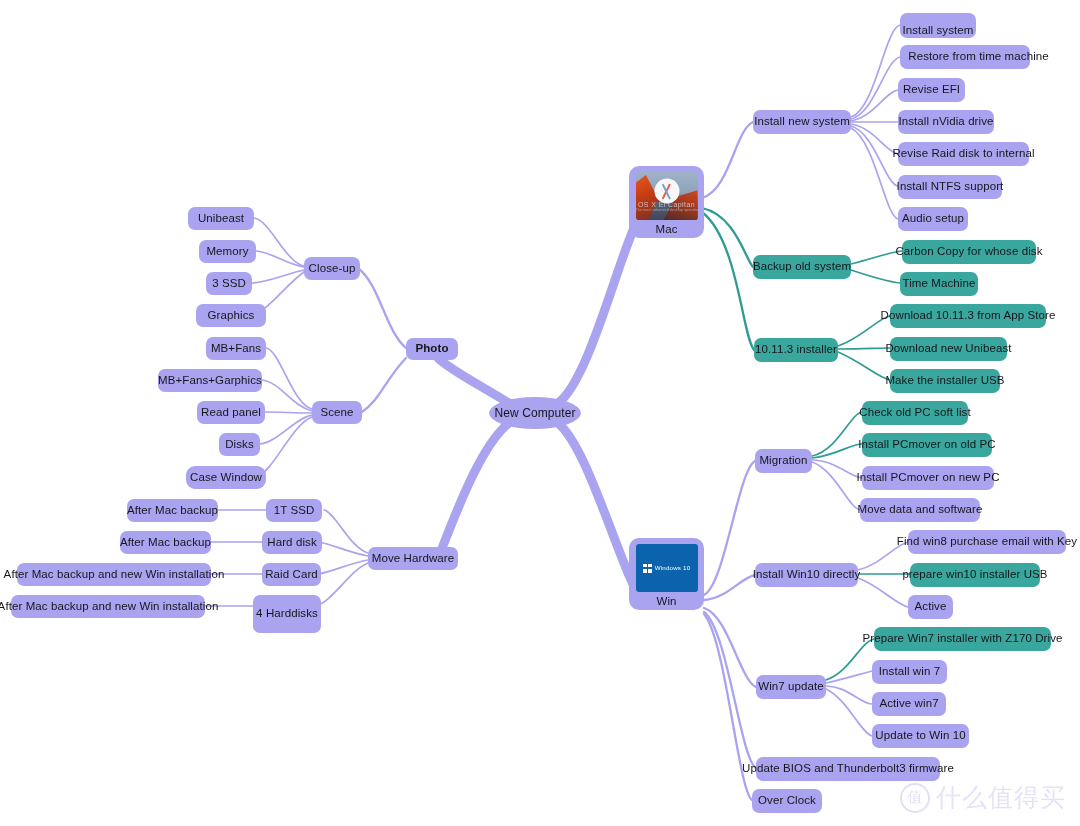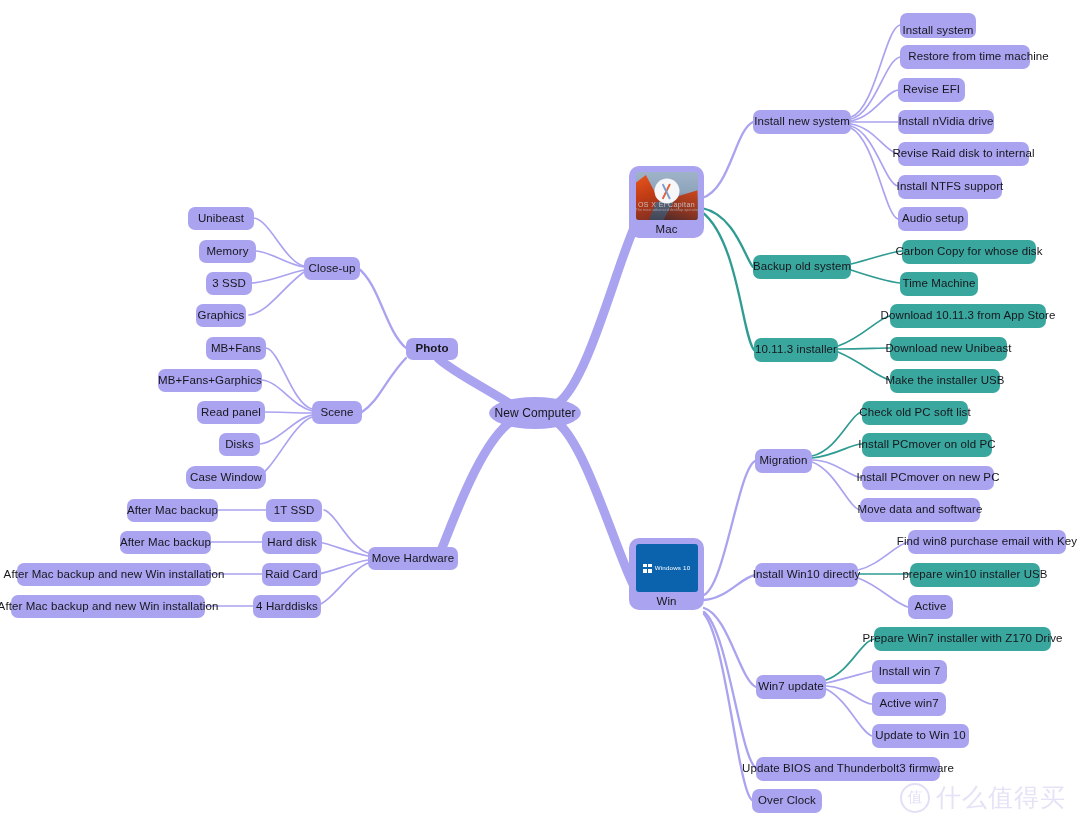--- a/index.html
+++ b/index.html
@@ -317,21 +317,21 @@
 
   <div class="node purple" style="left:188px; top:207px; width:66px; height:23px;">
     <span>Unibeast</span>
   </div>
   <div class="node purple" style="left:199px; top:240px; width:57px; height:23px;">
     <span>Memory</span>
   </div>
   <div class="node purple" style="left:206px; top:272px; width:46px; height:23px;">
     <span>3 SSD</span>
   </div>
-  <div class="node purple" style="left:196px; top:304px; width:50px; height:23px;">
+  <div class="node purple" style="left:196px; top:304px; width:70px; height:23px;">
     <span>Graphics</span>
   </div>
 
   <div class="node purple" style="left:206px; top:337px; width:60px; height:23px;">
     <span>MB+Fans</span>
   </div>
   <div class="node purple" style="left:158px; top:369px; width:104px; height:23px;">
     <span>MB+Fans+Garphics</span>
   </div>
   <div class="node purple" style="left:197px; top:401px; width:68px; height:23px;">
@@ -350,21 +350,21 @@
 
   <div class="node purple" style="left:266px; top:499px; width:56px; height:23px;">
     <span>1T SSD</span>
   </div>
   <div class="node purple" style="left:262px; top:531px; width:60px; height:23px;">
     <span>Hard disk</span>
   </div>
   <div class="node purple" style="left:262px; top:563px; width:59px; height:23px;">
     <span>Raid Card</span>
   </div>
-  <div class="node purple" style="left:253px; top:595px; width:68px; height:23px;">
+  <div class="node purple" style="left:253px; top:595px; width:68px; height:38px;">
     <span>4 Harddisks</span>
   </div>
 
   <div class="node purple" style="left:127px; top:499px; width:91px; height:23px;">
     <span>After Mac backup</span>
   </div>
   <div class="node purple" style="left:120px; top:531px; width:91px; height:23px;">
     <span>After Mac backup</span>
   </div>
   <div class="node purple" style="left:17px; top:563px; width:194px; height:23px;">

